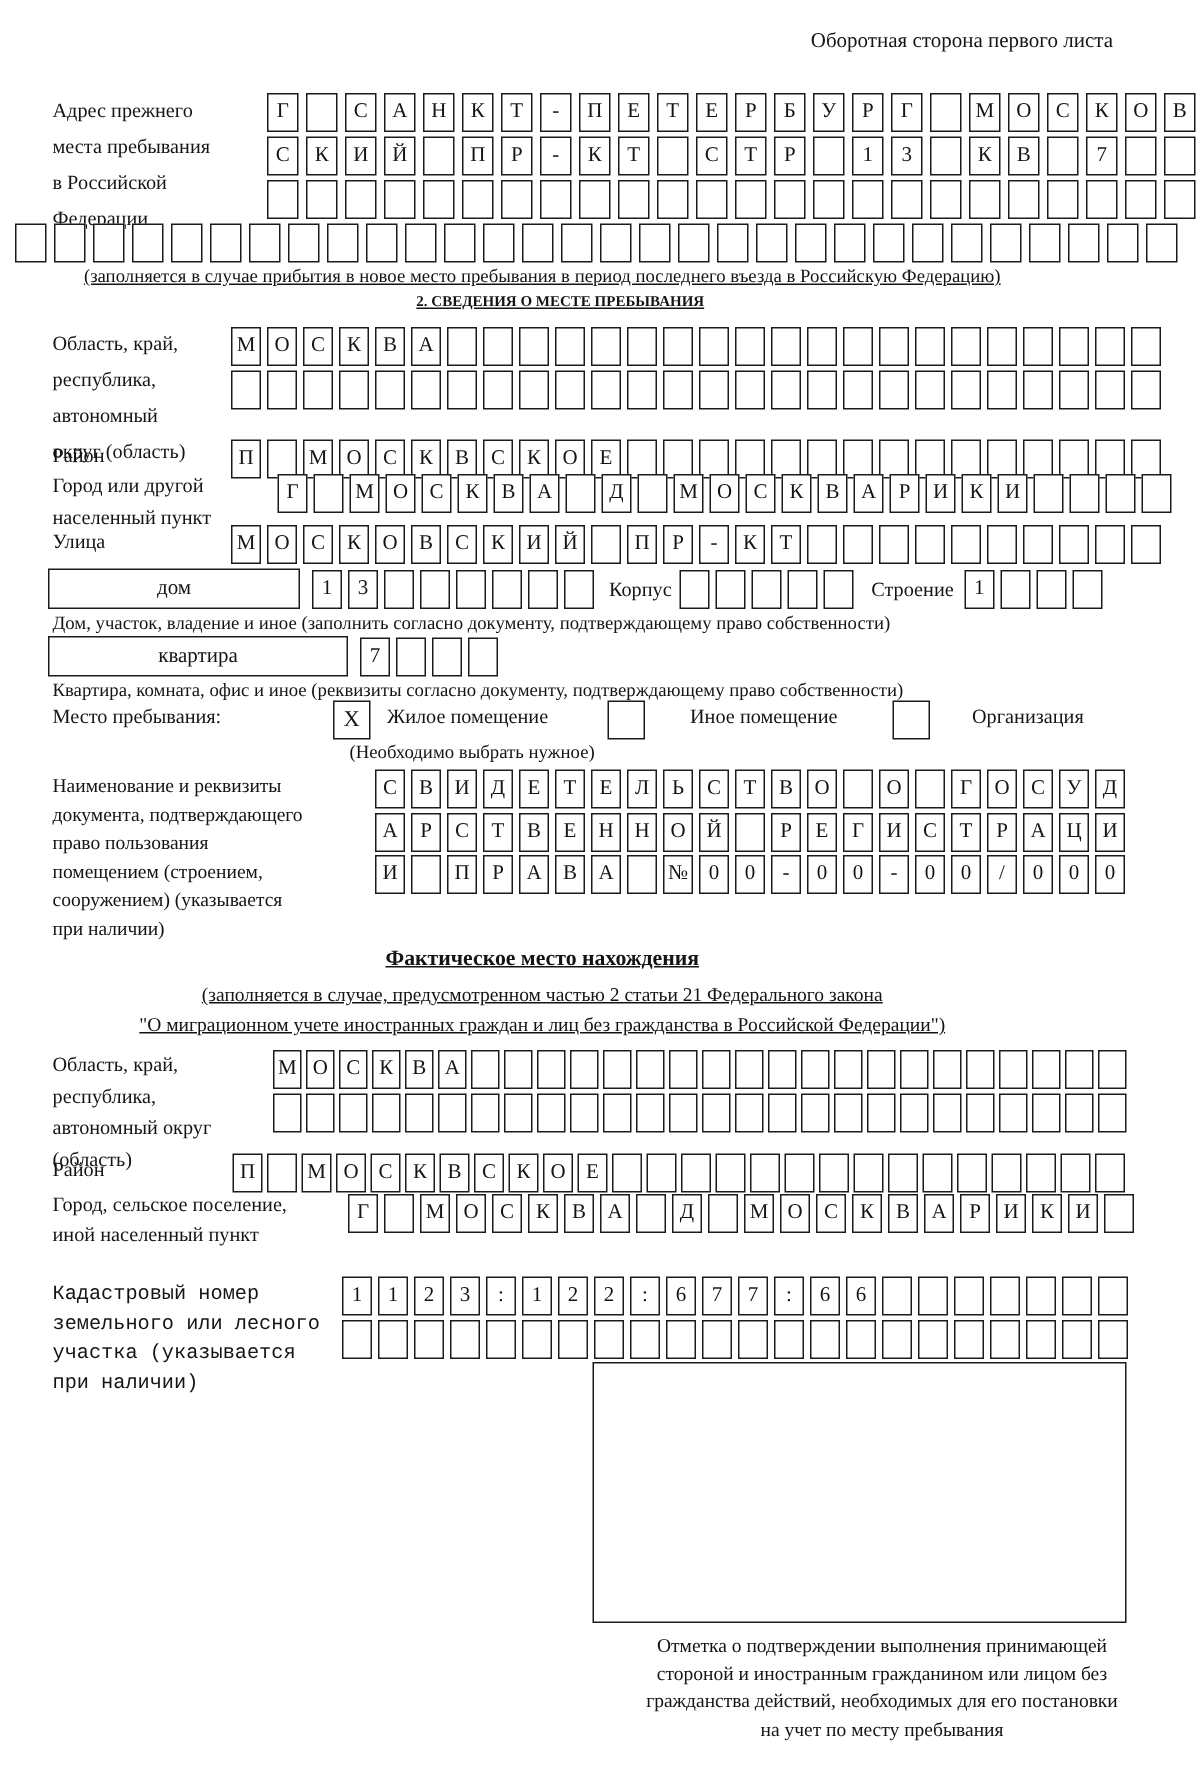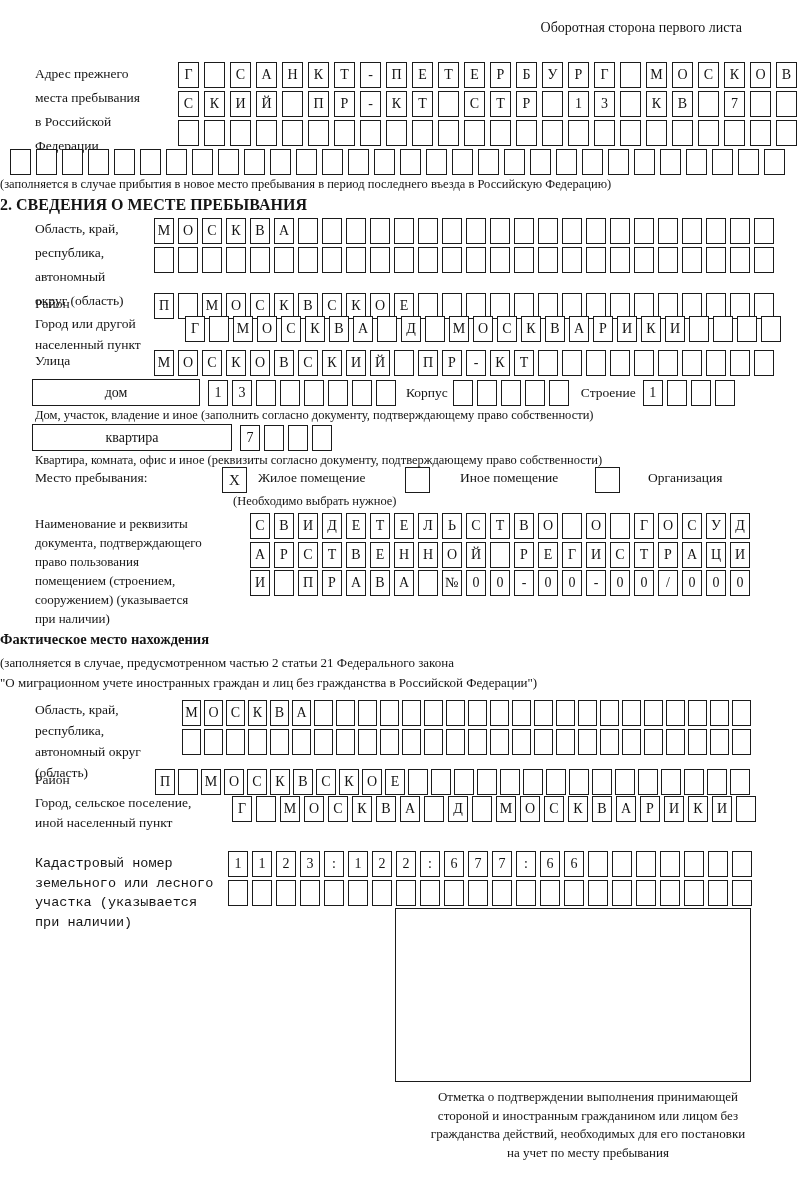--- a/index.html
+++ b/index.html
@@ -1,20 +1,20 @@
 <!DOCTYPE html>
 <html><head>
 <meta charset="utf-8">
 <style>
   html,body{margin:0;padding:0;background:#ffffff;}
   .page{position:relative;width:800px;height:1180px;background:#ffffff;overflow:hidden;
         font-family:"Liberation Serif","DejaVu Serif",serif;color:#141414;}
   .abs{position:absolute;}
   .side-note{position:absolute;top:20px;right:58px;font-size:14px;}
-  .center-text{position:absolute;left:0;width:723px;text-align:left;}
+  .center-text{position:absolute;left:0;width:723px;text-align:center;text-decoration:underline;}
   .bold{font-weight:bold;}
   .lbl{position:absolute;font-size:13.5px;}
   .note{font-size:12.5px;}
   .cr{position:absolute;display:flex;}
   .cri{display:flex;}
   .p26{gap:5px;} .p26 .cell{width:21px;}
   .p24{gap:4px;} .p24 .cell{width:20px;}
   .p23{gap:3px;} .p23 .cell{width:20px;}
   .p22{gap:3px;} .p22 .cell{width:19px;}
   .cell{height:26px;border:1.6px solid #1b1b1b;box-sizing:border-box;display:flex;
@@ -144,21 +144,21 @@
       <span class="cell"></span>
       <span class="cell"></span>
       <span class="cell"></span>
       <span class="cell"></span>
       <span class="cell"></span>
       <span class="cell"></span>
       <span class="cell"></span>
     </div>
   <div class="center-text note" style="top:177px;">(заполняется в случае прибытия в новое место пребывания в период последнего въезда в Российскую Федерацию)</div>
 
-  <div class="center-text bold" style="top:196px;font-size:16px;">2. СВЕДЕНИЯ О МЕСТЕ ПРЕБЫВАНИЯ</div>
+  <div class="center-text bold" style="top:196px;font-size:10px;padding-left:12px;">2. СВЕДЕНИЯ О МЕСТЕ ПРЕБЫВАНИЯ</div>
 
   <div class="lbl" style="left:35px;top:217px;line-height:24px;">
     <div>Область, край,</div>
     <div>республика,</div>
     <div>автономный</div>
     <div>округ (область)</div>
   </div>
   <div class="cr p24" style="left:154px;top:218px;">
       <span class="cell">М</span>
       <span class="cell">О</span>

